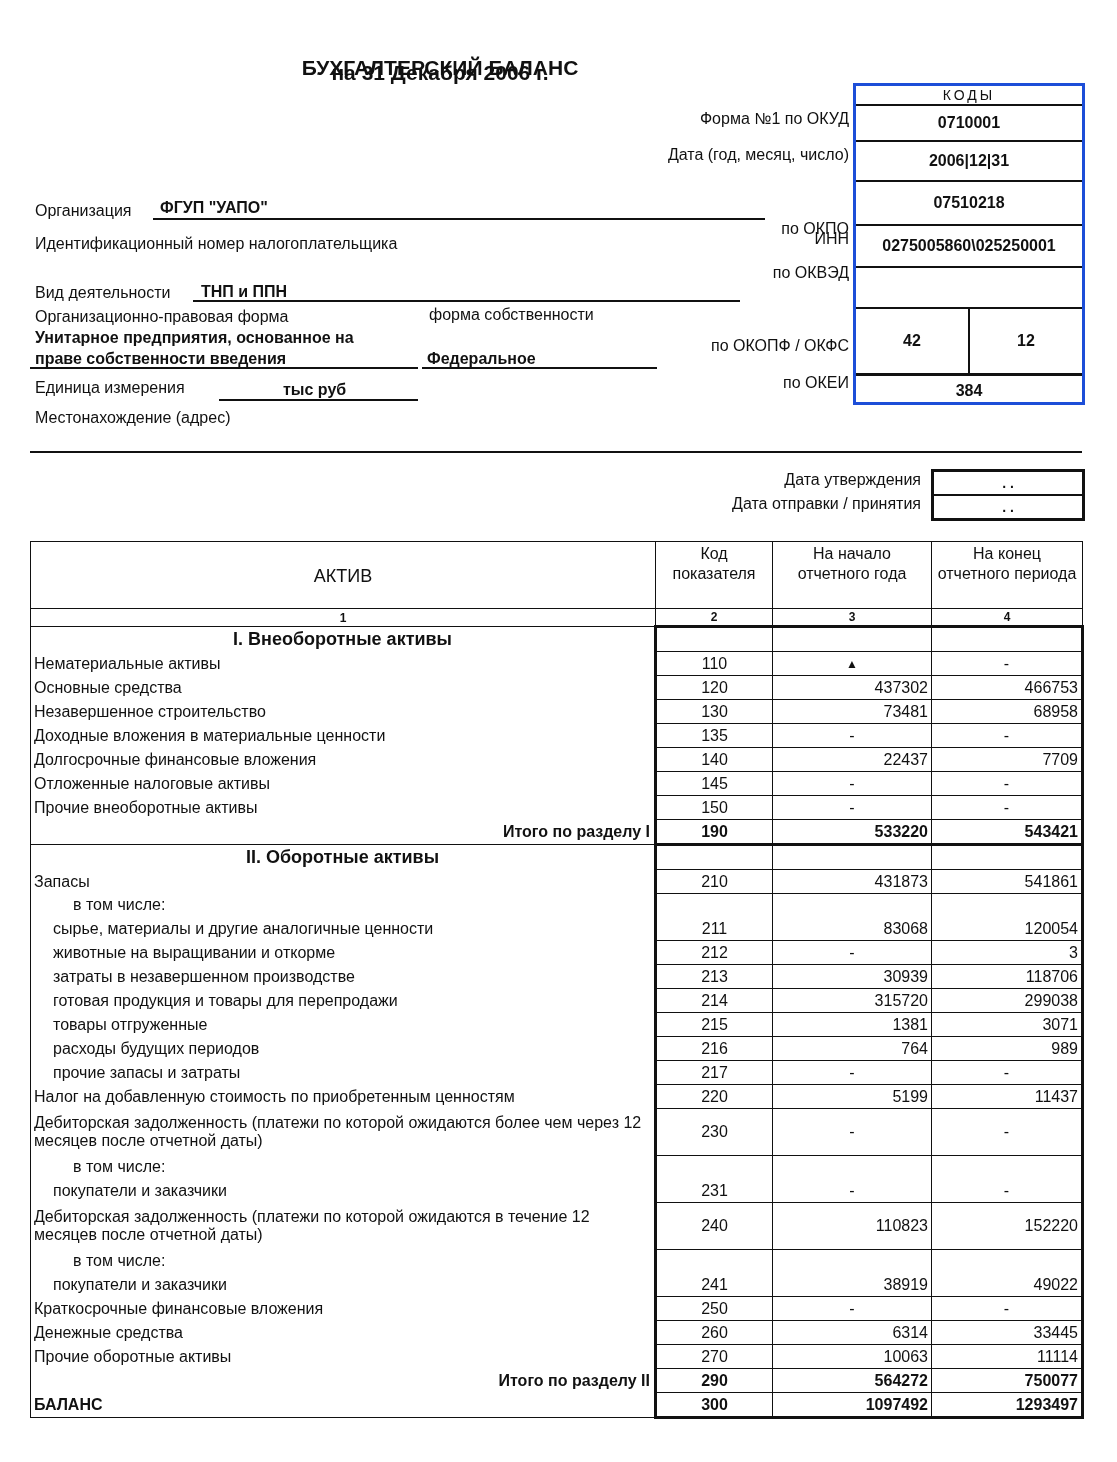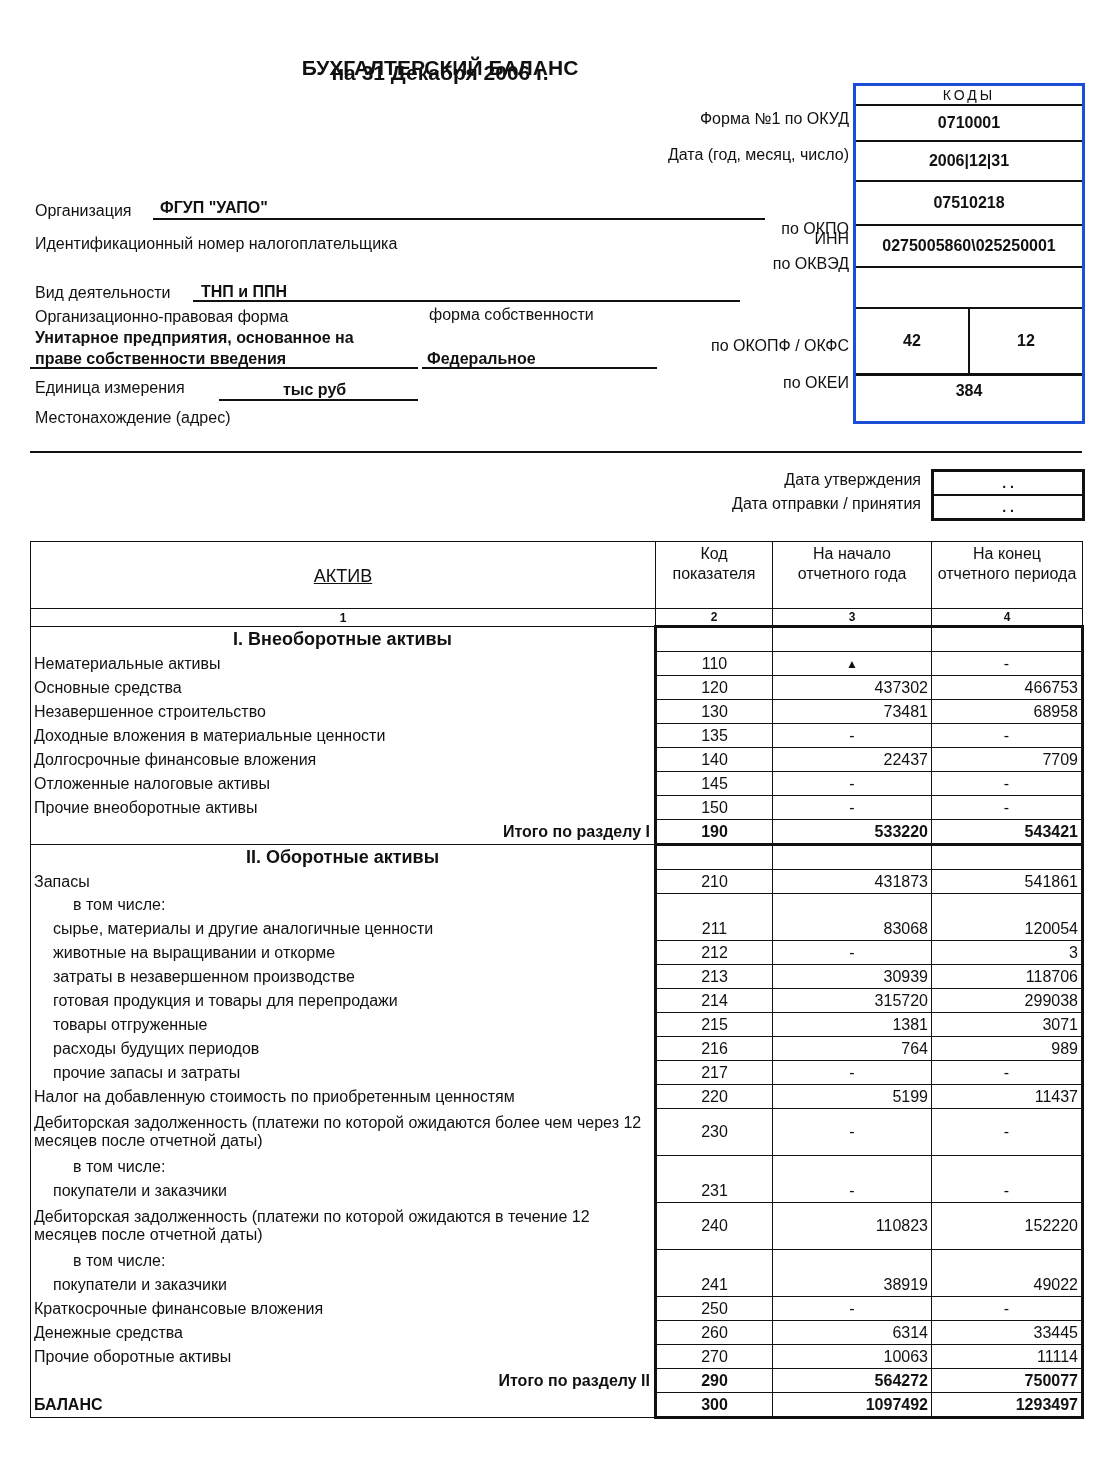--- a/index.html
+++ b/index.html
@@ -54,36 +54,36 @@
 </head>
 <body>
 
 <div class="abs title" style="top:29px;margin-top:27px;">БУХГАЛТЕРСКИЙ БАЛАНС</div>
 <div class="abs title" style="top:61px;">на 31 Декабря 2006 г.</div>
 
 <div class="abs rlabel" style="right:268px; top:110px;">Форма №1 по ОКУД</div>
 <div class="abs rlabel" style="right:268px; top:146px;">Дата (год, месяц, число)</div>
 <div class="abs rlabel" style="right:268px; top:188px;margin-top:32px;">по ОКПО</div>
 <div class="abs rlabel" style="right:268px; top:230px;">ИНН</div>
-<div class="abs rlabel" style="right:268px; top:255px;">по ОКВЭД</div>
+<div class="abs rlabel" style="right:268px; top:264px;">по ОКВЭД</div>
 <div class="abs rlabel" style="right:268px; top:337px;">по ОКОПФ / ОКФС</div>
 <div class="abs rlabel" style="right:268px; top:374px;">по ОКЕИ</div>
 
 <div class="abs codes">
   <div class="hdr">КОДЫ</div>
   <div class="cell" style="height:34px; line-height:34px;">0710001</div>
   <div class="cell" style="height:38px; line-height:38px;">2006|12|31</div>
   <div class="cell" style="height:42px; line-height:42px;">07510218</div>
   <div class="cell" style="height:40px; line-height:40px;">0275005860\025250001</div>
   <div class="cell" style="height:39px; line-height:39px;"></div>
   <div class="split" style="height:64px; line-height:64px;">
     <div>42</div>
     <div>12</div>
   </div>
-  <div class="cell" style="height:45px; line-height:29px;">384</div>
+  <div class="cell" style="height:26px; line-height:29px;">384</div>
 </div>
 
 <div class="abs lbl" style="left:35px; top:202px;">Организация</div>
 <div class="abs uline" style="left:153px; top:218px; width:612px; height:0;"></div>
 <div class="abs lbl bold" style="left:160px; top:199px;">ФГУП "УАПО"</div>
 
 <div class="abs lbl" style="left:35px; top:235px;">Идентификационный номер налогоплательщика</div>
 
 <div class="abs lbl" style="left:35px; top:284px;">Вид деятельности</div>
 <div class="abs uline" style="left:193px; top:300px; width:547px; height:0;"></div>
@@ -113,21 +113,21 @@
 
 <table class="bal">
   <colgroup>
       <col class="c1">
       <col class="c2">
       <col class="c3">
       <col class="c4">
     </colgroup>
   <tbody>
       <tr class="head">
-    <td class="activ" style="height:64px;text-decoration:underline;">АКТИВ</td>
+    <td class="activ" style="height:64px;">АКТИВ</td>
     <td>Код показателя</td>
     <td>На начало отчетного года</td>
     <td>На конец отчетного периода</td>
   </tr>
   <tr class="colnum">
     <td>1</td>
     <td>2</td>
     <td>3</td>
     <td>4</td>
   </tr>

